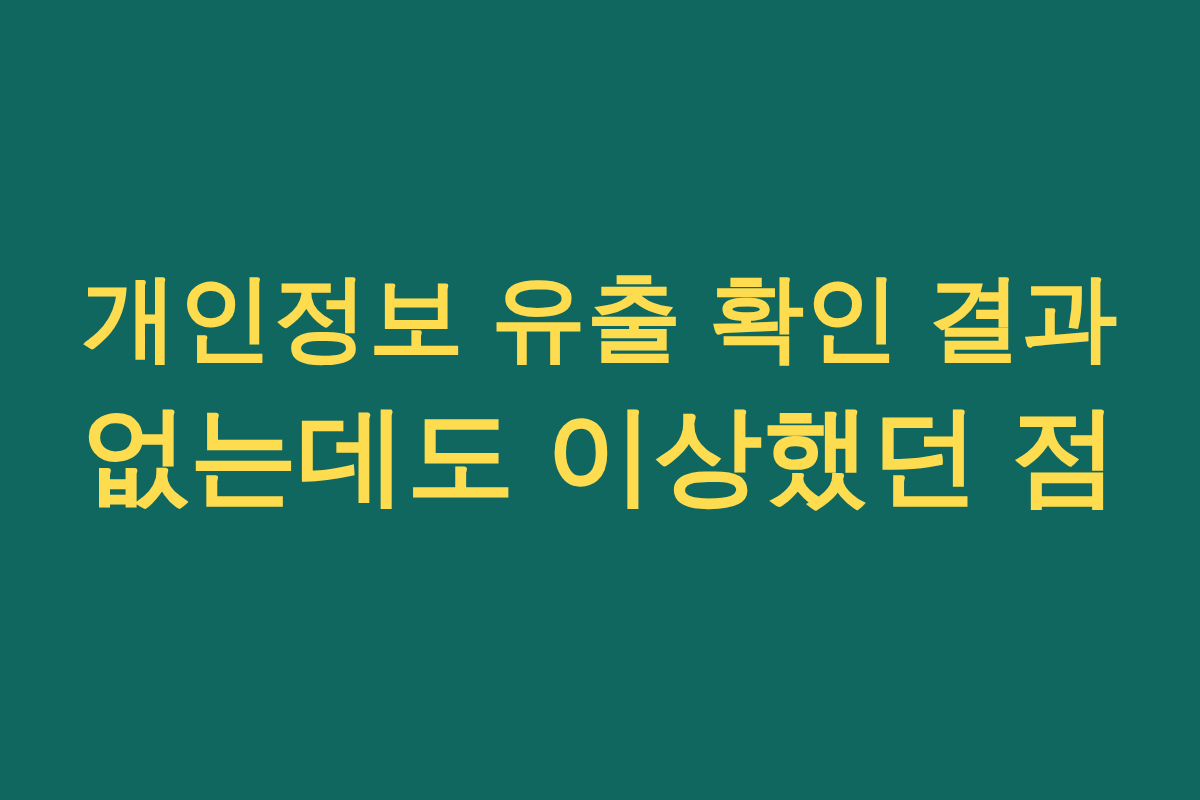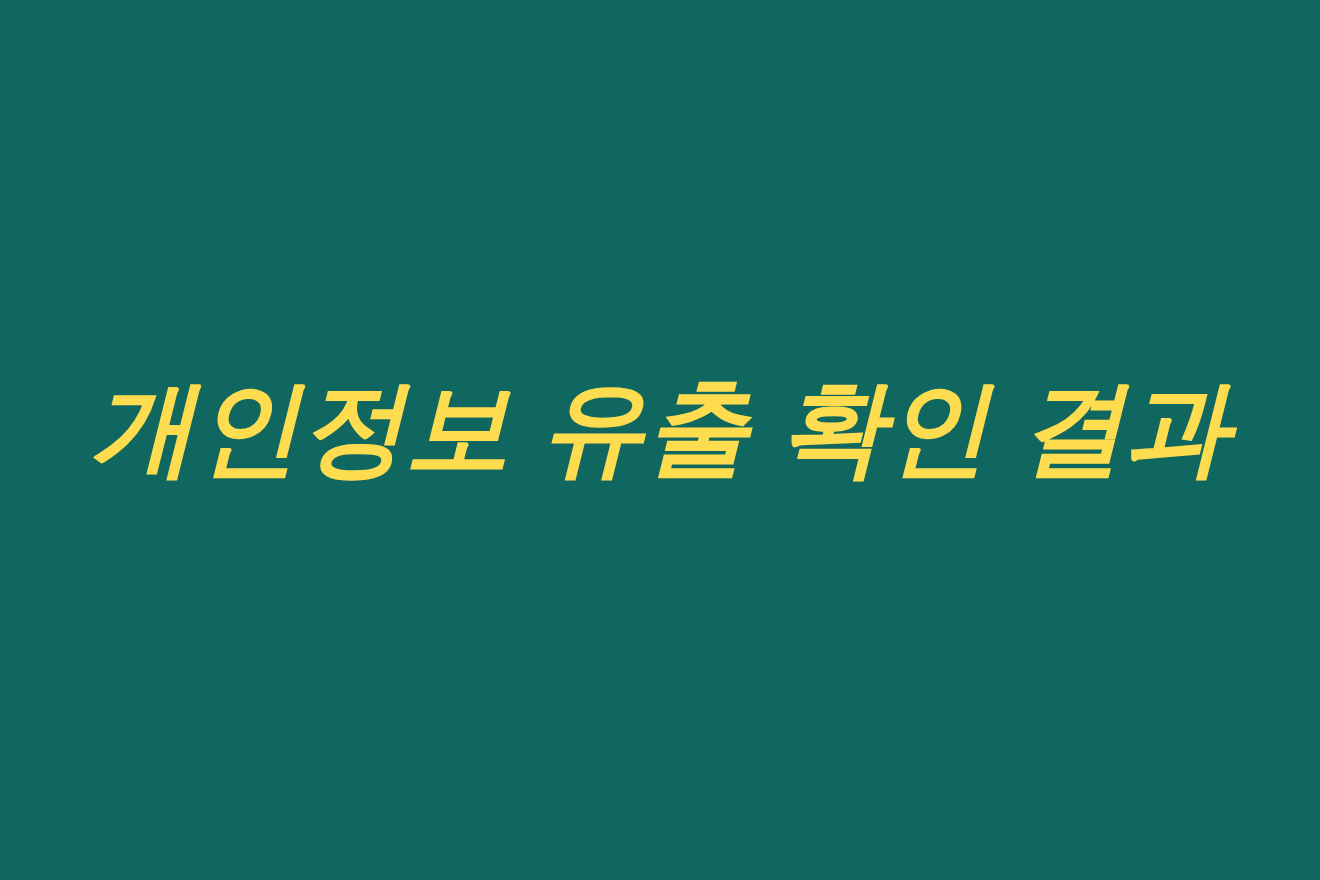--- a/index.html
+++ b/index.html
@@ -62,18 +62,19 @@
     margin-top: 18px;
   }
 </style>
 </head>
 <body>
 
 <div class="thumbnail-canvas" style="background: rgb(16, 103, 95); width: 1200px; height: 800px;">
 
   <div class="headline-block">
 
-    <div class="headline-line headline-line--primary" style="color: rgb(253, 220, 79); text-align: center; font-size: 95px; font-style: italic;">개인정보 유출 확인 결과</div>
+    <div class="headline-line headline-line--primary" style="color: rgb(253, 220, 79); text-align: center; font-size: 95px;">개인정보 유출 확인 결과</div>
 
+    <div class="headline-line headline-line--secondary" style="color: rgb(253, 220, 79); text-align: center;">없는데도 이상했던 점</div>
 
   </div>
 
 </div>
 
 </body></html>

